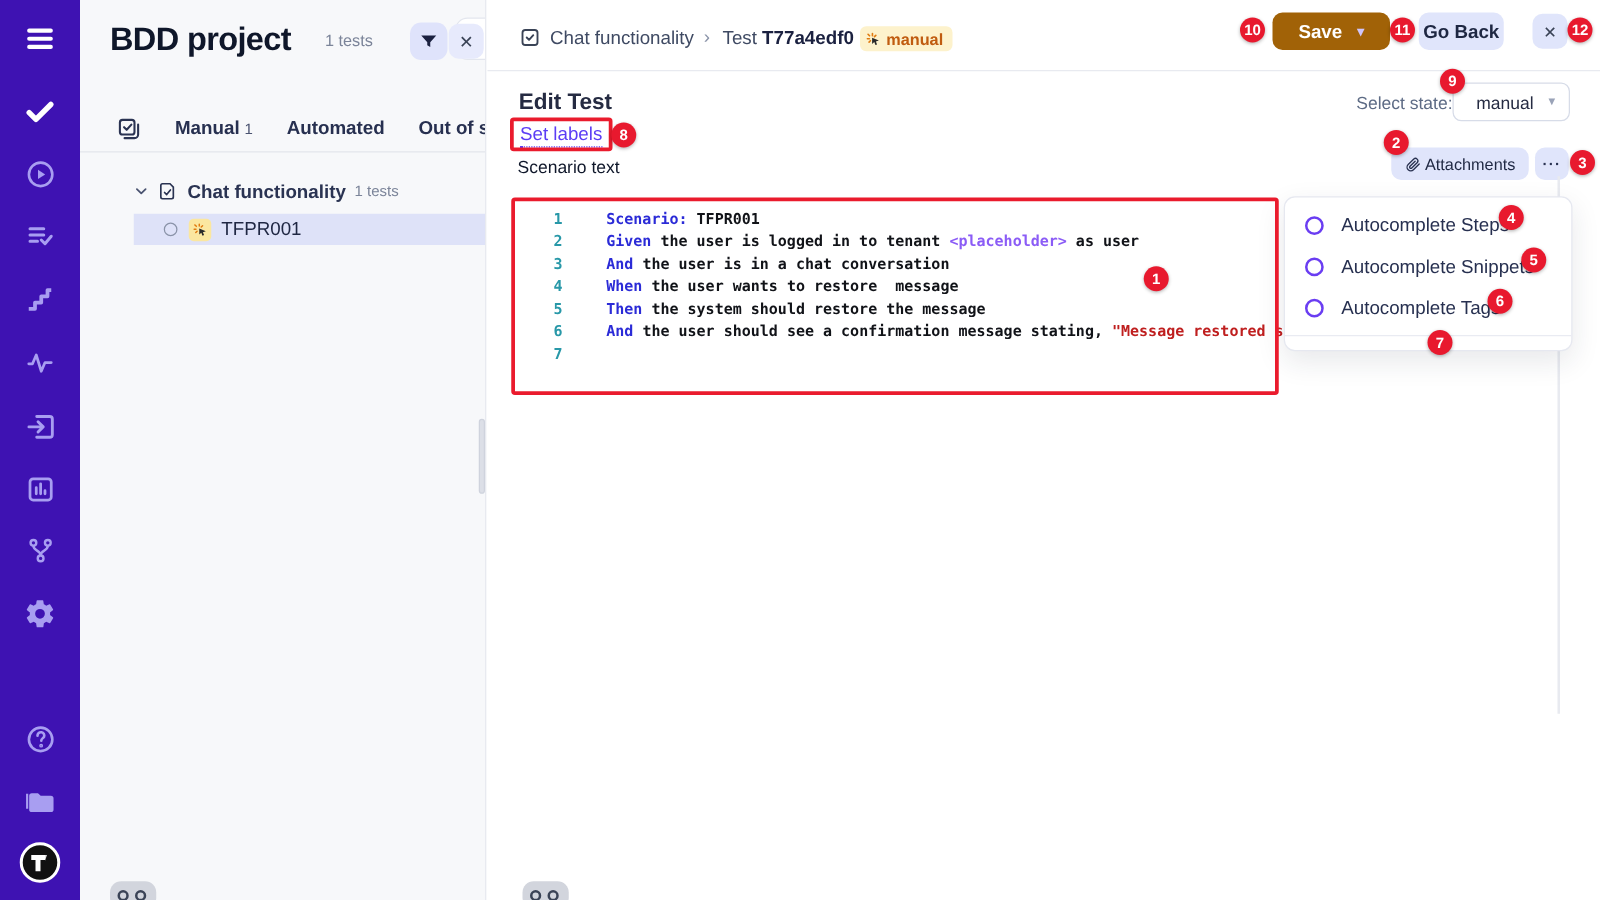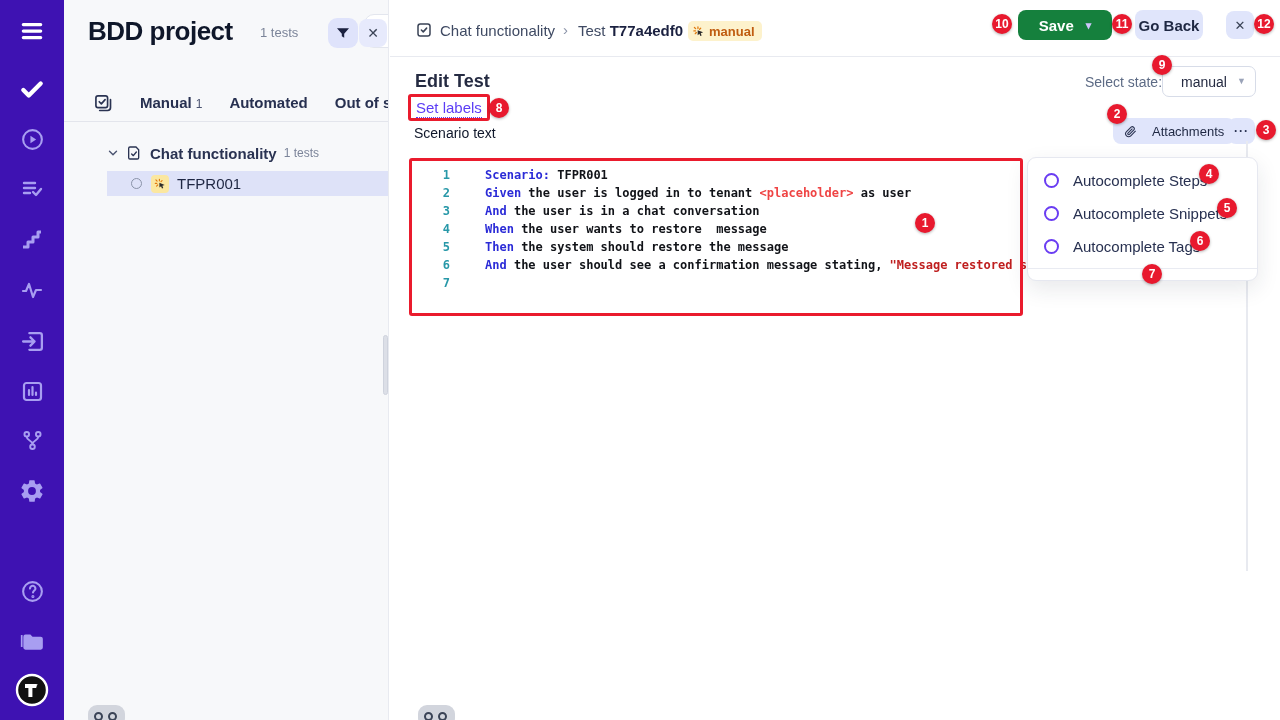--- a/index.html
+++ b/index.html
@@ -53,21 +53,21 @@
   #main { position:absolute; left:390px; top:0; width:890px; height:720px; background:#fff; }
   #topbar { position:absolute; left:0; top:0; width:890px; height:57px; border-bottom:1px solid #e8eaf0; background:#fff; }
   #crumb-icon { position:absolute; left:25px; top:21px; color:#3a4356; }
   #crumb-folder { position:absolute; left:50px; top:22px; font-size:15px; color:#3f4a63; cursor:pointer; }
   #crumb-sep { position:absolute; left:173px; top:21px; font-size:15px; color:#8a93a8; }
   #crumb-test { position:absolute; left:188px; top:22px; font-size:15px; color:#3f4a63; }
   #crumb-test b { font-weight:700; color:#1b2140; }
   #manual-badge { position:absolute; left:298px; top:21px; height:20px; background:#fdf2cc; border-radius:5px;
     display:flex; align-items:center; padding:0 7px 0 4px; gap:4px; }
   #manual-badge span { font-size:13px; font-weight:700; color:#c05c10; }
-  #save-btn { position:absolute; left:628px; top:10px; width:94px; height:30px; background:#15803d; border:none;
+  #save-btn { position:absolute; left:628px; top:10px; width:94px; height:30px; background:#a16207; border:none;
     border-radius:8px; color:#fff; font-size:15px; font-weight:600; cursor:pointer; display:flex;
     align-items:center; justify-content:center; gap:12px; font-family:inherit; }
   #save-caret { font-size:11px; color:#cfc5fb; }
   #goback-btn { position:absolute; left:745px; top:10px; width:68px; height:30px; background:#e0e5fb; border:none;
     border-radius:8px; color:#1e2742; font-size:15px; font-weight:600; cursor:pointer; font-family:inherit; }
   #close-btn { position:absolute; left:836px; top:11px; width:28px; height:28px; background:#e0e5fb; border:none;
     border-radius:8px; color:#3a4356; font-size:13px; cursor:pointer; font-family:inherit; }
 
   #page-title { position:absolute; left:25px; top:71px; font-size:18px; font-weight:800; color:#252b42; }
   #set-labels { position:absolute; left:26px; top:99px; font-size:15px; color:#5b3df5; cursor:pointer;
@@ -77,32 +77,32 @@
   #state-label { position:absolute; left:695px; top:74px; font-size:14px; color:#5d6b85; }
   #state-select { position:absolute; left:772px; top:66px; width:94px; height:31px; background:#fff;
     border:1px solid #d7dce8; border-radius:7px; cursor:pointer; display:flex; align-items:center; }
   #state-value { margin-left:18px; font-size:14px; color:#252b42; }
   #state-caret { position:absolute; right:9px; top:9px; font-size:9px; color:#9aa3b8; }
 
   #editor-hint { position:absolute; left:0px; top:123px; width:715px; text-align:right; font-size:14px; color:#a6aebf; }
   #editor-hint b { color:#8a93a8; font-weight:700; }
   #attach-btn { position:absolute; left:723px; top:118px; height:26px; background:#e0e5fb; border:none;
     border-radius:8px; color:#1e2742; font-size:13px; cursor:pointer; display:flex; align-items:center;
-    gap:15px; padding:0 11px; font-family:inherit; }
+    gap:3px; padding:0 11px; font-family:inherit; }
   #dots-btn { position:absolute; left:838px; top:118px; width:27px; height:26px; background:#e0e5fb; border:none;
     border-radius:8px; color:#2a3352; font-size:12px; font-weight:700; letter-spacing:1px; cursor:pointer; font-family:inherit; }
 
   
   #editor { position:absolute; left:24px; top:166px; width:842px; cursor:text; }
   .ed-row { display:flex; height:18px; }
   .ln { width:36px; text-align:right; font-family:"DejaVu Sans Mono", monospace; font-size:12px; font-weight:700;
     color:#2898a8; line-height:18px; flex:none; }
   .cl { margin-left:35px; font-family:"DejaVu Sans Mono", monospace; font-size:12px; font-weight:700;
     color:#111318; line-height:18px; white-space:pre; }
-  .seg-kw { color:#2b2bd7; } .seg-ph { color:#ef4444; } .seg-str { color:#bf1f1f; } .seg-plain { color:#111318; }
+  .seg-kw { color:#2b2bd7; } .seg-ph { color:#8b5cf6; } .seg-str { color:#bf1f1f; } .seg-plain { color:#111318; }
   #editor-right-border { position:absolute; left:856px; top:141px; width:2px; height:430px; background:#e8eaf0; }
 
   
   #editor-menu { position:absolute; left:637px; top:157px; width:231px; background:#fff;
     border:1px solid #e6e8f0; border-radius:9px; box-shadow:0 8px 22px rgba(30,35,60,.10); padding:6px 0; }
   .menu-item { height:33px; display:flex; align-items:center; padding-left:16px; gap:14px; cursor:pointer; }
   .menu-item span.lbl { font-size:15px; color:#273050; }
   .mi-icon.radio { width:15px; height:15px; border:2px solid #6a3df2; border-radius:50%; background:#fff; flex:none; }
   .mi-icon.fullscreen { width:15px; height:15px; color:#4a5370; flex:none; display:flex; }
   .menu-divider { height:1px; background:#e9ebf2; margin:5px 0; }

